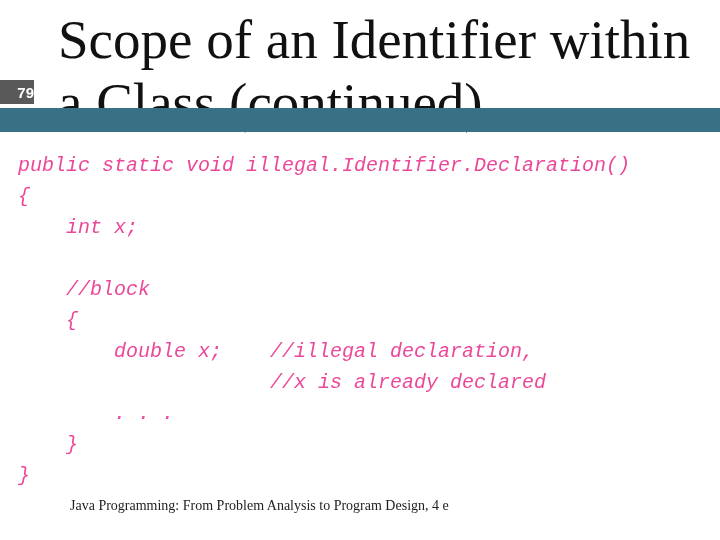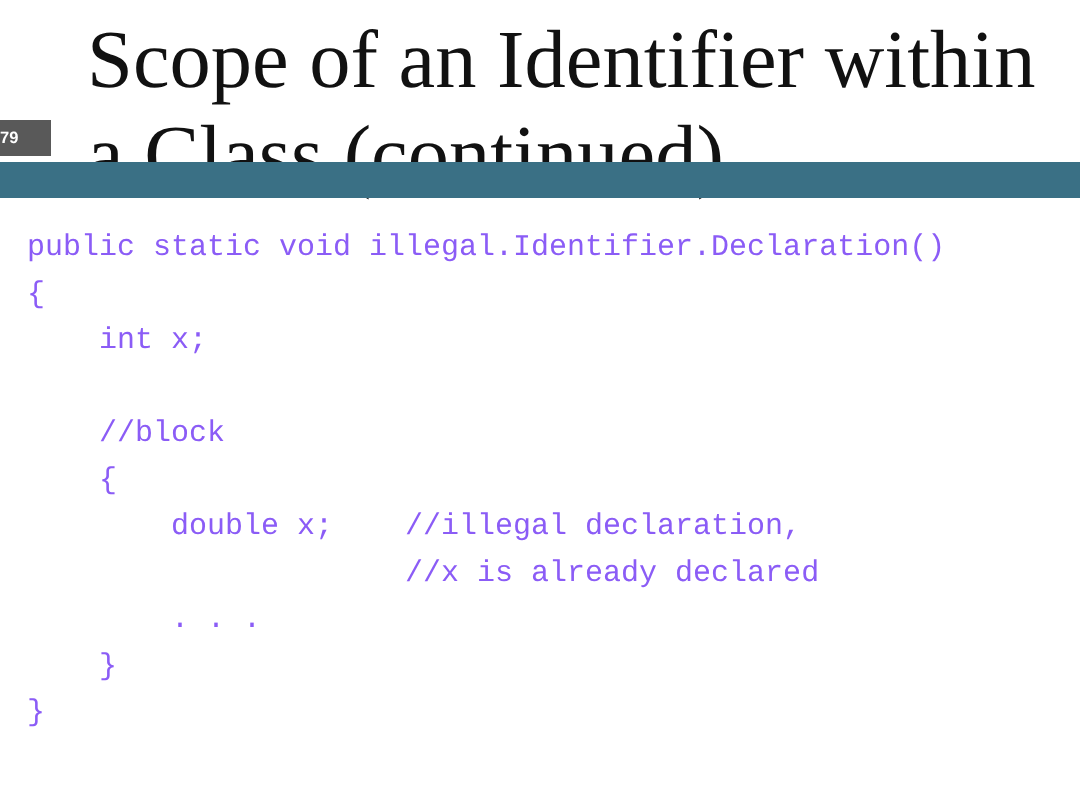--- a/index.html
+++ b/index.html
@@ -4,40 +4,41 @@
 <style>
   * { margin: 0; padding: 0; box-sizing: border-box; }
   html, body { width: 720px; height: 540px; font-family: Arial, sans-serif; background: #fff; overflow: hidden; }
   .slide { position: relative; width: 720px; height: 540px; }
   .page-badge {
     position: absolute;
     left: 0; top: 80px;
     width: 34px; height: 24px;
     background: #595959;
     color: #fff;
-    font-size: 11px; font-weight: bold;
-    display: flex; align-items: center; justify-content: flex-start;
+    font-size: 15px; font-weight: bold;
+    display: flex; align-items: center; justify-content: flex-end;
   }
   .title-wrap { position: absolute; left: 58px; top: 8px; right: 20px; }
   .title {
     font-family: "Times New Roman", serif;
     font-size: 55px; line-height: 1.15;
     color: #111;
   }
   .title-bar {
     position: absolute; left: 0; top: 108px;
     width: 720px; height: 24px;
     background: #3a7085;
   }
   .code-block {
     position: absolute; left: 18px; top: 150px; right: 18px;
     font-family: "Courier New", monospace;
     font-size: 20px; line-height: 1.55;
-    color: #8b5cf6;
+    color: #ec4899;
     white-space: pre;
+    font-style: italic;
   }
   .footer {
     position: absolute; left: 70px; bottom: 26px;
     font-family: "Times New Roman", serif;
     font-size: 14px; color: #222;
   }
 </style>
 </head>
 <body>
 
@@ -58,14 +59,15 @@
 <span>    int x;</span>
 <span></span>
 <span>    //block</span>
 <span>    {</span>
 <span>        double x;    //illegal declaration,</span>
 <span>                     //x is already declared</span>
 <span>        . . .</span>
 <span>    }</span>
 <span>}</span></div>
 
+  <div class="footer">Java Programming: From Problem Analysis to Program Design, 4 e</div>
 
 </div>
 
 </body></html>

